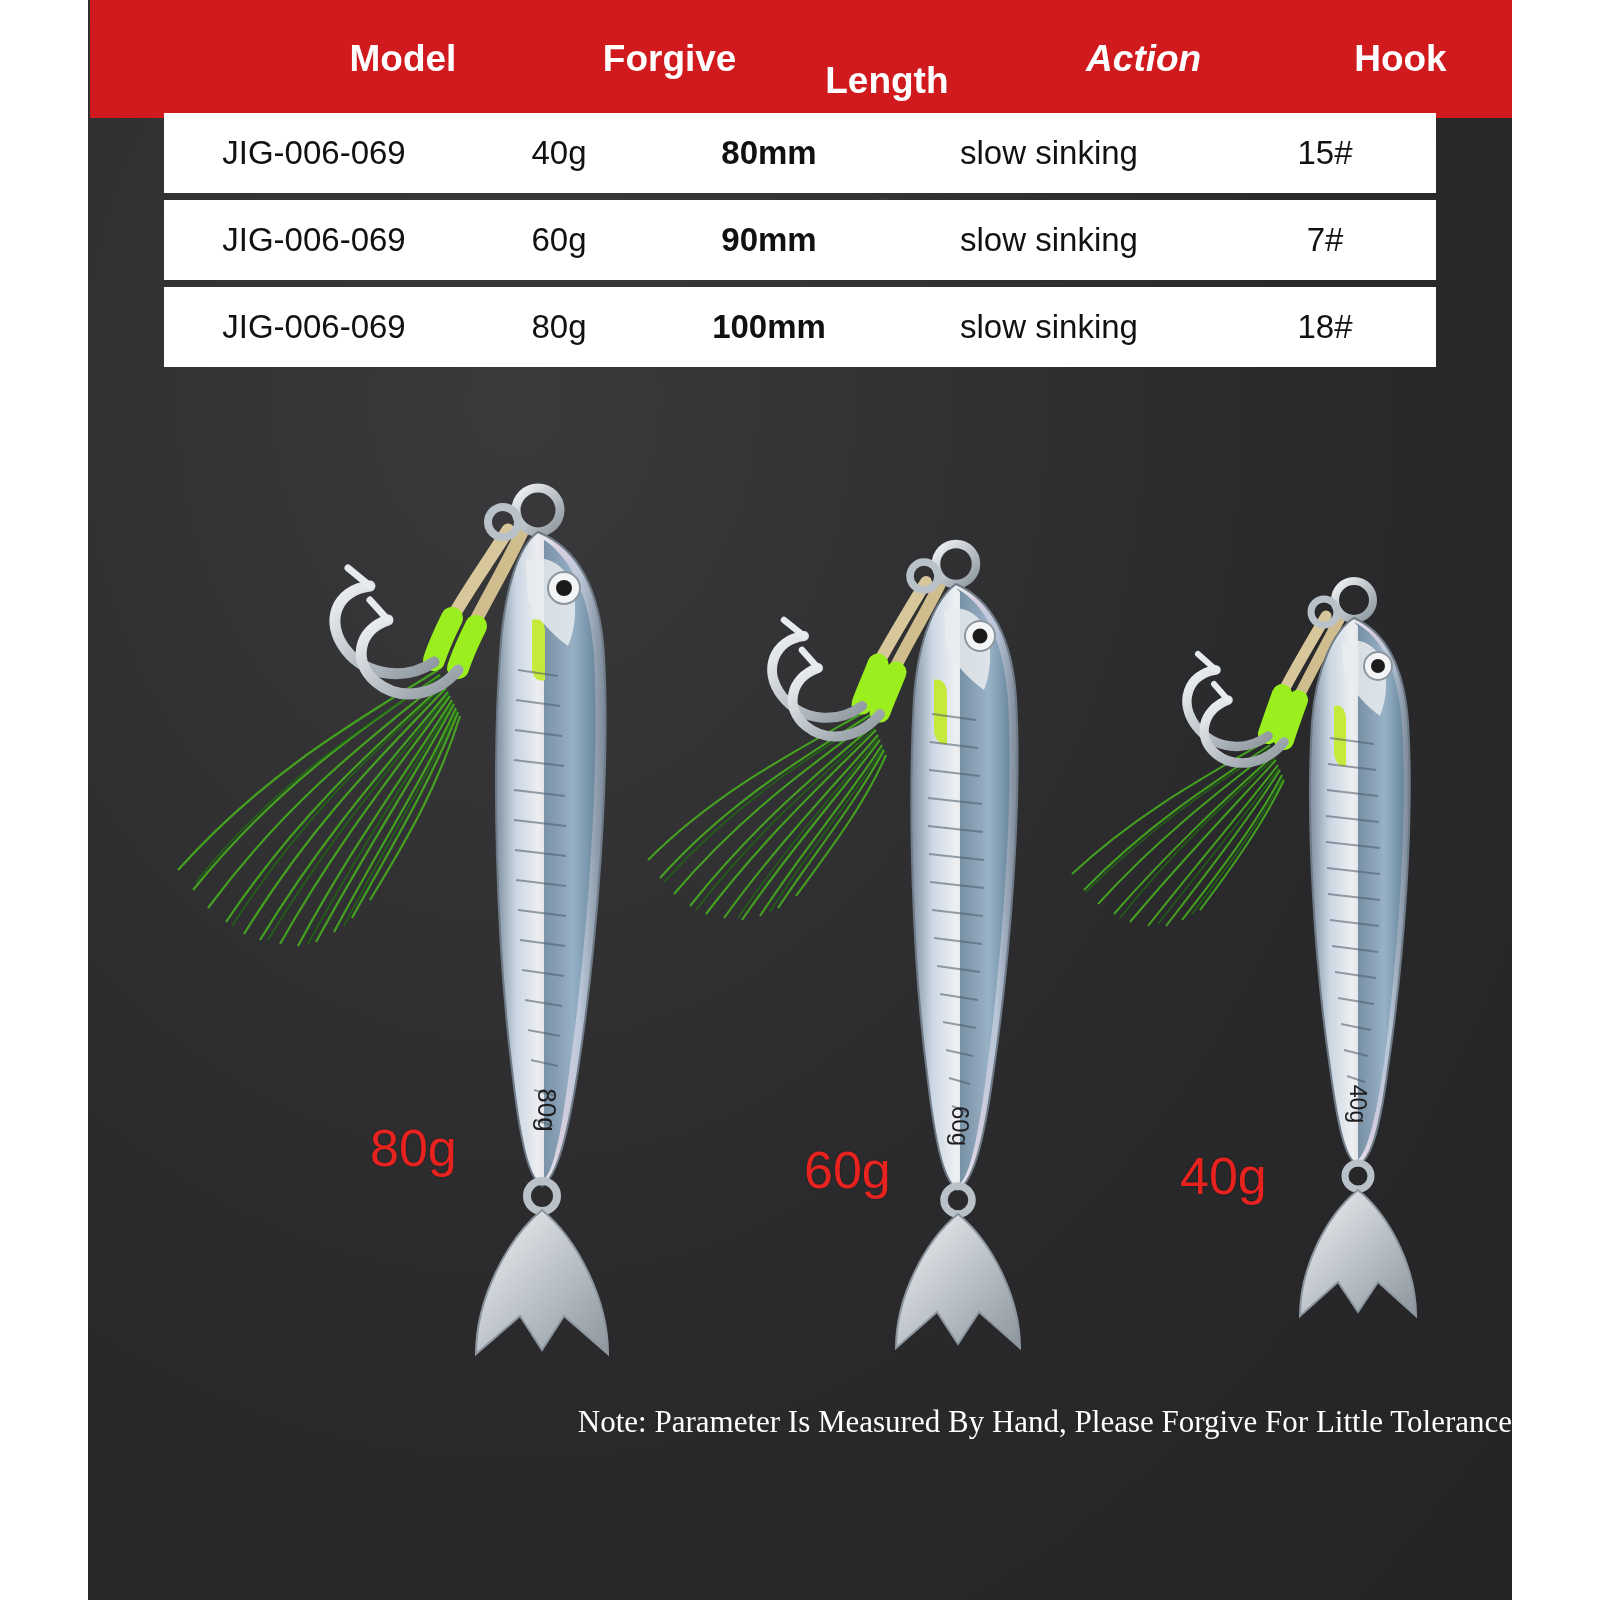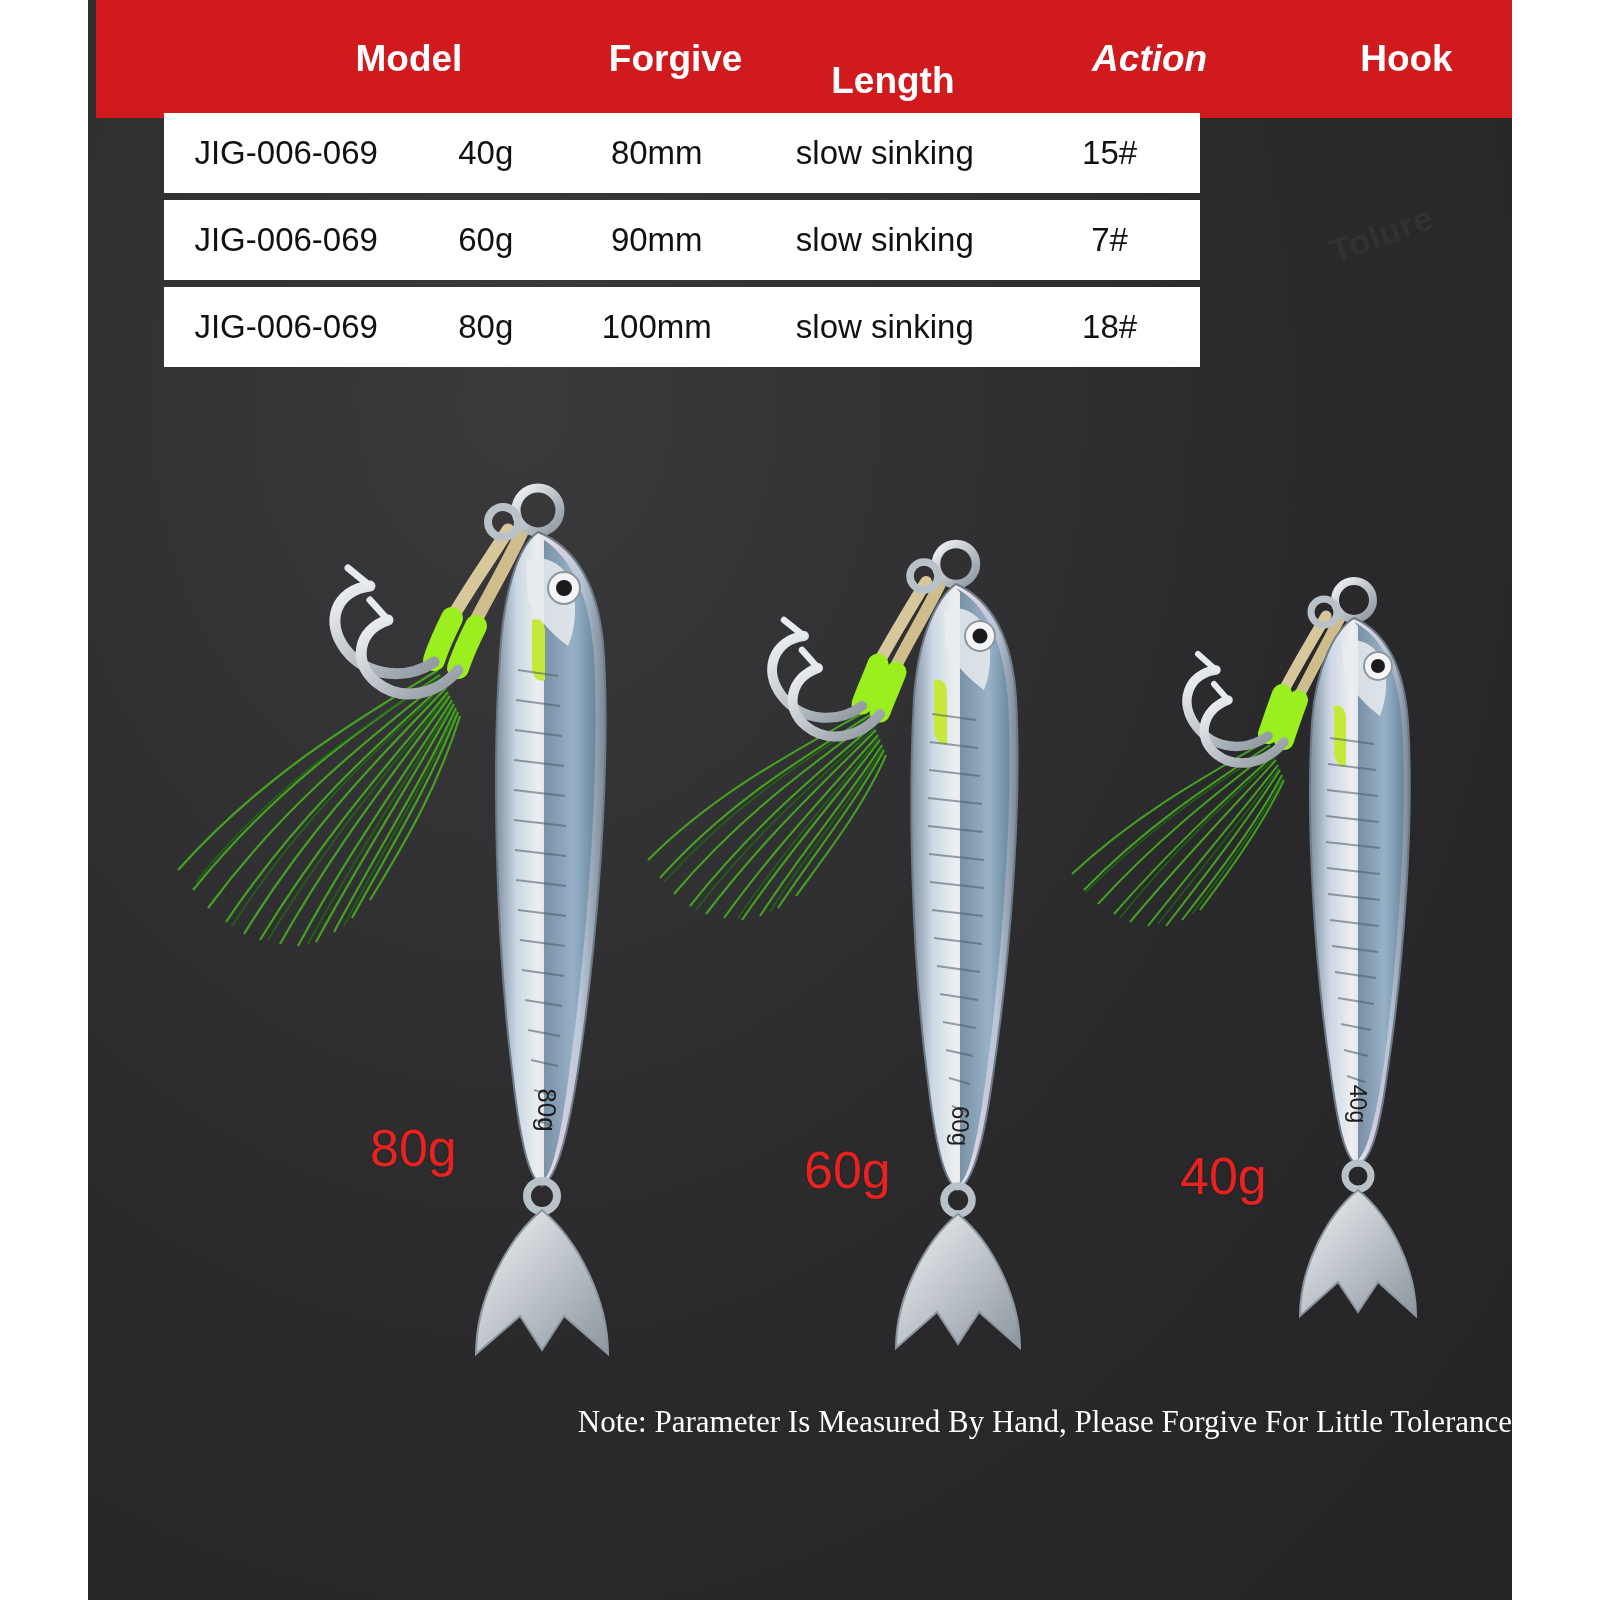--- a/index.html
+++ b/index.html
@@ -40,58 +40,58 @@
     font-family: "Liberation Sans", sans-serif;
     letter-spacing: 1px;
     transform: rotate(-20deg);
     user-select: none;
     pointer-events: none;
   }
 
   
   .table-header {
     position: absolute;
-    left: 8px;
+    left: 2px;
     top: 0px;
     width: 1424px;
     height: 118px;
     background: #d01a1e;
     display: flex;
     align-items: center;
   }
   .table-header .hcell {
     color: #ffffff;
     font-size: 37px;
     font-weight: bold;
     text-align: center;
     font-family: "Liberation Sans", sans-serif;
   }
   .rows {
     position: absolute;
     left: 76px;
     top: 113px;
-    width: 1036px;
+    width: 1272px;
   }
   .row {
     display: flex;
     align-items: center;
     height: 80px;
     background: #ffffff;
     margin-bottom: 7px;
   }
   .row .cell {
     font-size: 33px;
     color: #111111;
     text-align: center;
     font-family: "Liberation Sans", sans-serif;
   }
   
   .c-model  { width: 300px; }
   .c-weight { width: 190px; }
-  .c-length { width: 230px; }
+  .c-length { width: 230px; font-weight: bold; }
   .c-action { width: 330px; }
   .c-hook   { width: 222px; }
 
   .hc-model  { width: 330px; margin-left: 150px; }
   .hc-weight { width: 210px; }
   .hc-length { width: 230px; margin-top: 44px; }
   .hc-action { width: 290px; font-style: italic; }
   .hc-hook   { width: 230px; }
 
   

